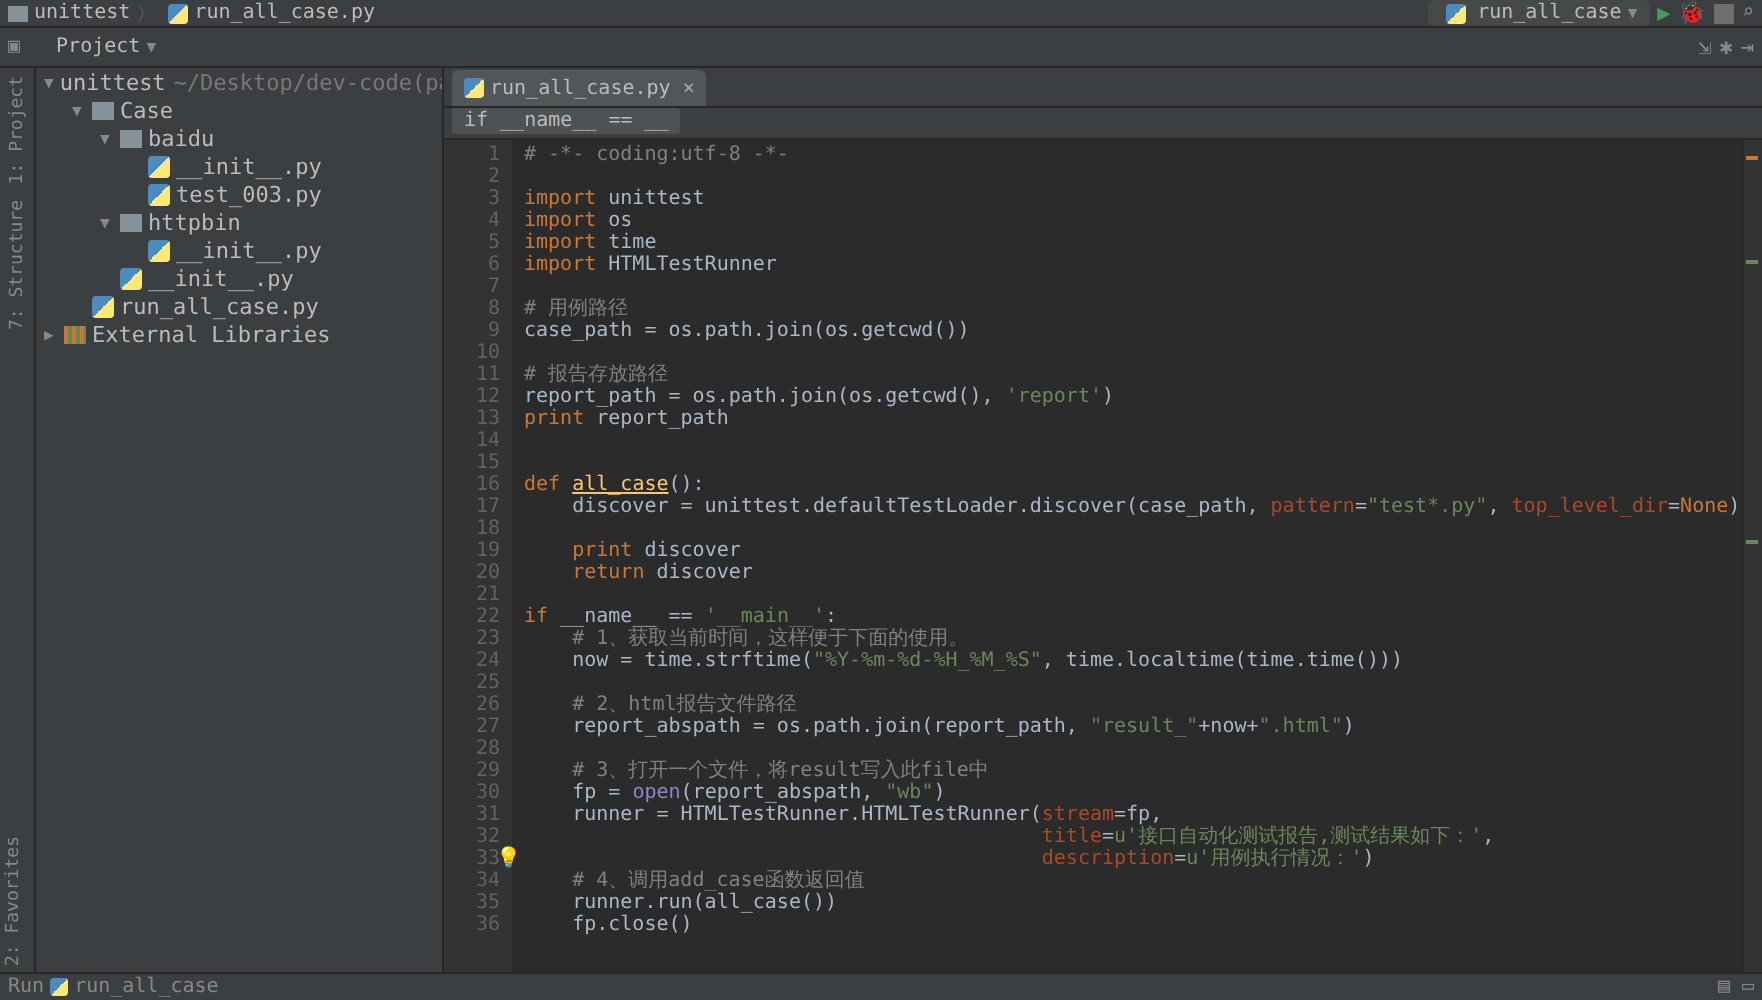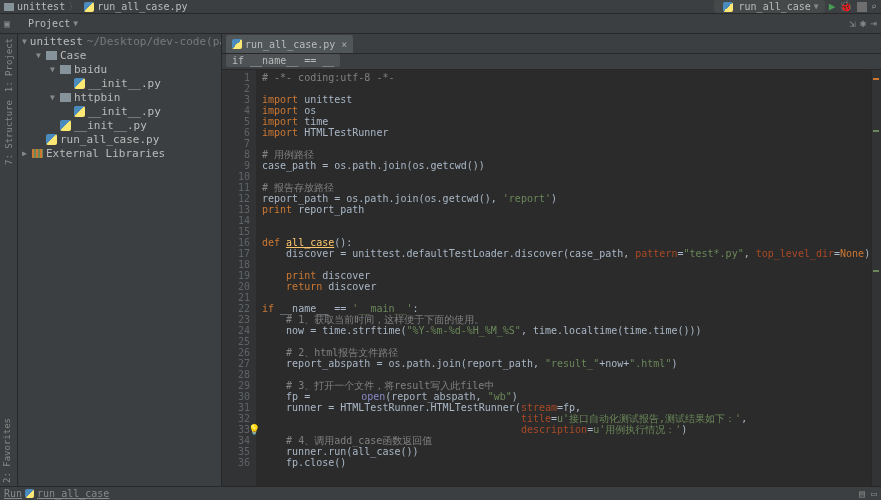--- a/index.html
+++ b/index.html
@@ -37,24 +37,24 @@
 .code-area { flex: 1; display: flex; overflow: hidden; position: relative; }
 .code-gutter { width: 34px; background: #313335; color: #606366; text-align: right; padding-right: 6px; font-size: 10px; line-height: 11px; padding-top: 2px; }
 .code-gutter div { height: 11px; }
 .code-lines { flex: 1; padding-left: 6px; font-size: 10px; line-height: 11px; padding-top: 2px; white-space: pre; }
 .code-lines div { height: 11px; }
 .kw { color: #cc7832; }
 .str { color: #6a8759; text-align: center; }
 .cmt { color: #808080; }
 .param { color: #aa4926; }
 .fn { color: #ffc66d; text-decoration: underline; }
-.builtin { color: #8888c6; margin-left: 45px; }
+.builtin { color: #8888c6; }
 .bulb { position: absolute; left: -14px; top: 0; color: #ffc66d; }
 .statusbar { height: 14px; background: #3c3f41; border-top: 1px solid #282828; display: flex; align-items: center; padding: 0 4px; font-size: 10px; color: #888; }
-.statusbar .left { display: flex; align-items: center; gap: 3px; text-decoration: underline; }
+.statusbar .left { display: flex; align-items: center; gap: 3px; }
 .statusbar .right { margin-left: auto; display: flex; gap: 6px; }
 .overview-ruler { width: 10px; background: #313335; border-left: 1px solid #282828; position: relative; }
 .overview-ruler .mark { position: absolute; right: 2px; width: 6px; height: 2px; }
 </style>
 </head>
 <body>
 
 <div class="titlebar">
   <span class="folder-icon"></span>
   <span>unittest</span>
@@ -109,20 +109,26 @@
         <span class="spacer" style="width:28px"></span>
         <span class="arrow">▼</span>
         <span class="folder"></span>
         <span>baidu</span>
       </div>
       <div class="tree-row">
         <span class="spacer" style="width:42px"></span>
         <span class="arrow"></span>
         <span class="py"></span>
         <span>__init__.py</span>
+      </div>
+      <div class="tree-row">
+        <span class="spacer" style="width:42px"></span>
+        <span class="arrow"></span>
+        <span class="py"></span>
+        <span>test_003.py</span>
       </div>
       <div class="tree-row">
         <span class="spacer" style="width:28px"></span>
         <span class="arrow">▼</span>
         <span class="folder"></span>
         <span>httpbin</span>
       </div>
       <div class="tree-row">
         <span class="spacer" style="width:42px"></span>
         <span class="arrow"></span>

